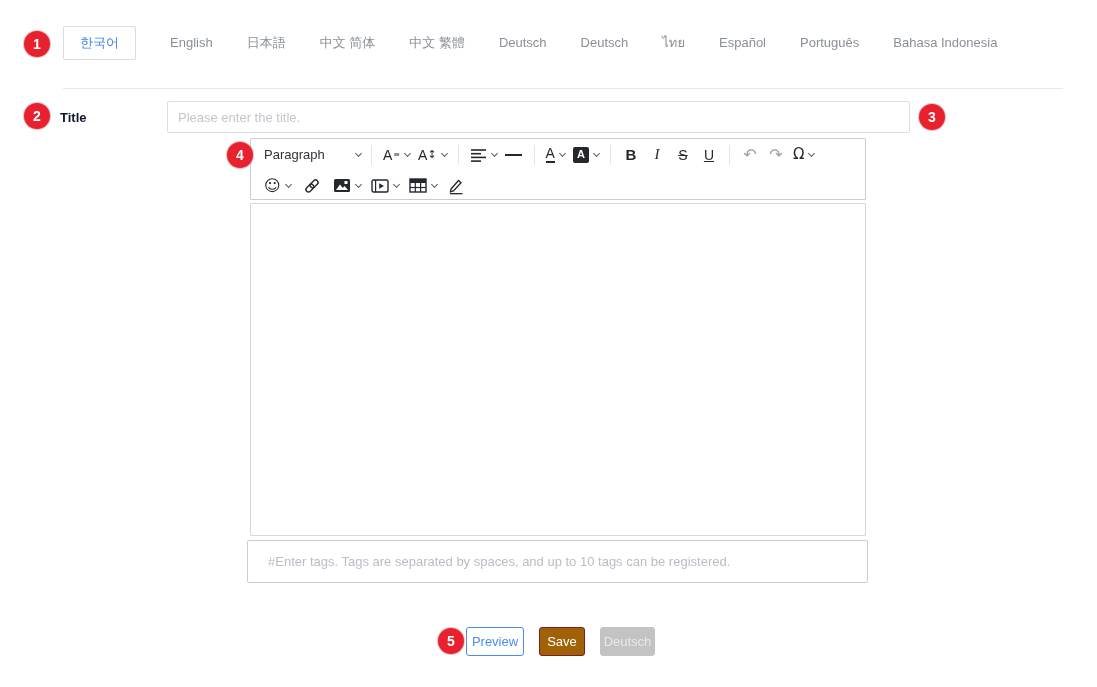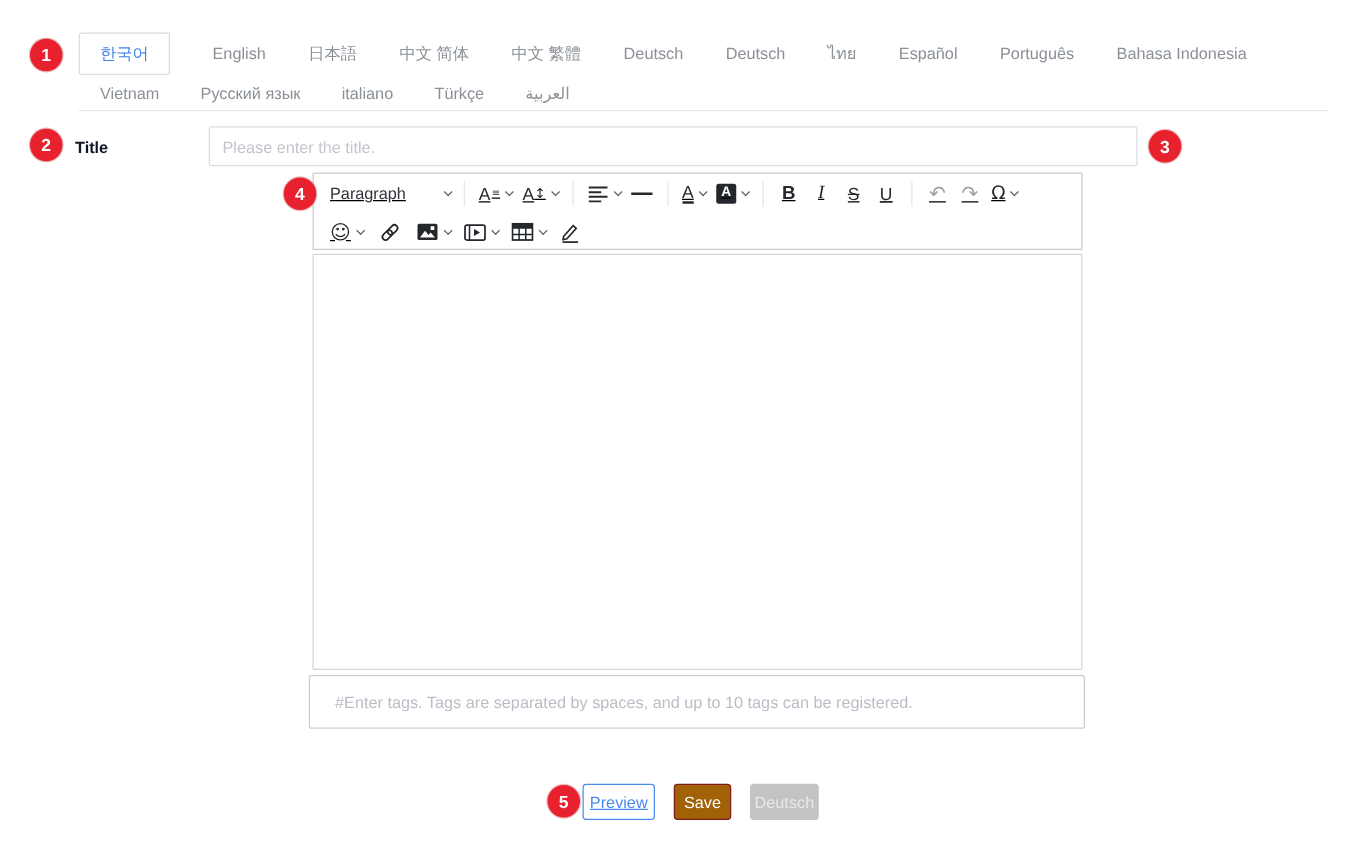--- a/index.html
+++ b/index.html
@@ -32,21 +32,21 @@
                  font-family: "Liberation Sans", sans-serif; }
   .title-input::placeholder { color: #c2c6cc; }
   .import-btn { position: absolute; left: 944px; top: 102px; width: 109px; height: 29px;
                 background: #fff; border: 1px solid #4d8af0; border-radius: 3px;
                 color: #4d8af0; font-size: 12.5px; cursor: pointer;
                 font-family: "Liberation Sans", sans-serif; }
 
   
   .toolbar { position: absolute; left: 250px; top: 138px; width: 616px; height: 62px;
              border: 1px solid #c9cdd2; background: #fff; border-radius: 1px; }
-  .tb-row { display: flex; align-items: center; height: 31px; padding: 0 9px; text-decoration: underline; }
+  .tb-row { display: flex; align-items: center; height: 31px; padding: 0 9px; }
   .tb-btn { display: inline-flex; align-items: center; justify-content: center;
             min-width: 18px; height: 24px; margin: 0 4px; color: #24282d;
             font-size: 14px; cursor: pointer; line-height: 1; }
   .sep { width: 1px; height: 20px; background: #e2e5e9; margin: 0 7px; flex: none; }
   .chev { width: 5px; height: 5px; border-right: 1.4px solid #5a5f66;
           border-bottom: 1.4px solid #5a5f66; transform: rotate(45deg);
           display: inline-block; margin-left: 5px; margin-top: -3px; flex: none; }
   .para-select { display: flex; align-items: center; justify-content: space-between;
                  width: 104px; height: 26px; padding: 0 3px 0 4px; font-size: 13px;
                  color: #2f3338; cursor: pointer; }
@@ -74,21 +74,21 @@
   .tags-input { position: absolute; left: 247px; top: 540px; width: 621px; height: 43px;
                 border: 1px solid #c9cdd2; border-radius: 2px; padding: 0 20px;
                 font-size: 13px; color: #6d28d9; outline: none;
                 font-family: "Liberation Sans", sans-serif; }
   .tags-input::placeholder { color: #b9bdc5; }
 
   
   .actions { position: absolute; left: 466px; top: 627px; display: flex; gap: 15px; }
   .btn { height: 29px; border-radius: 3px; font-size: 13px; cursor: pointer;
          font-family: "Liberation Sans", sans-serif; }
-  .btn-preview { width: 58px; background: #fff; border: 1px solid #4d8af0; color: #4d8af0; text-decoration: underline; }
+  .btn-preview { width: 58px; background: #fff; border: 1px solid #4d8af0; color: #4d8af0; }
   .btn-save { width: 46px; background: #a16207; border: 1px solid #7f1d1d; color: #fff; }
   .btn-cancel { width: 55px; background: #c3c3c3; border: 1px solid #c3c3c3; color: #e9e9e9; }
 </style>
 </head>
 <body>
 
 <div class="page">
 
   <div class="badge" style="left:24px; top:31px;">1</div>
   <div class="badge" style="left:24px; top:103px;">2</div>
@@ -103,27 +103,20 @@
     <span class="tab">中文 简体</span>
     <span class="tab">中文 繁體</span>
     <span class="tab">Deutsch</span>
     <span class="tab">Deutsch</span>
     <span class="tab">ไทย</span>
     <span class="tab">Español</span>
     <span class="tab">Português</span>
     <span class="tab">Bahasa Indonesia</span>
   </div>
 
-  <div class="tabs-row2">
-    <span class="tab">Vietnam</span>
-    <span class="tab">Русский язык</span>
-    <span class="tab">italiano</span>
-    <span class="tab">Türkçe</span>
-    <span class="tab">العربية</span>
-  </div>
 
   <div class="tabs-divider"></div>
 
   <div class="title-label">Title</div>
   <input class="title-input" type="text" placeholder="Please enter the title." style="">
 
   <div class="toolbar">
     <div class="tb-row">
       <div class="para-select">
         <span>Paragraph</span>

